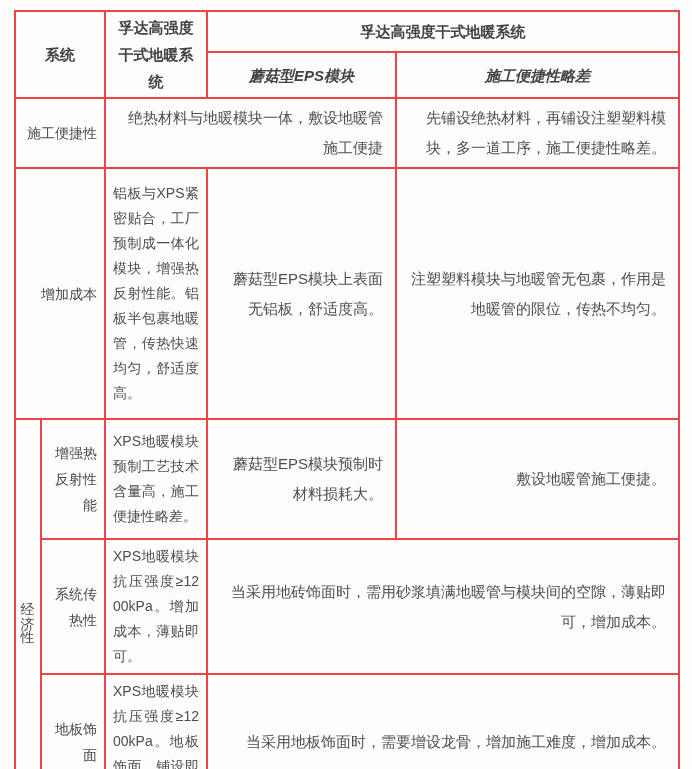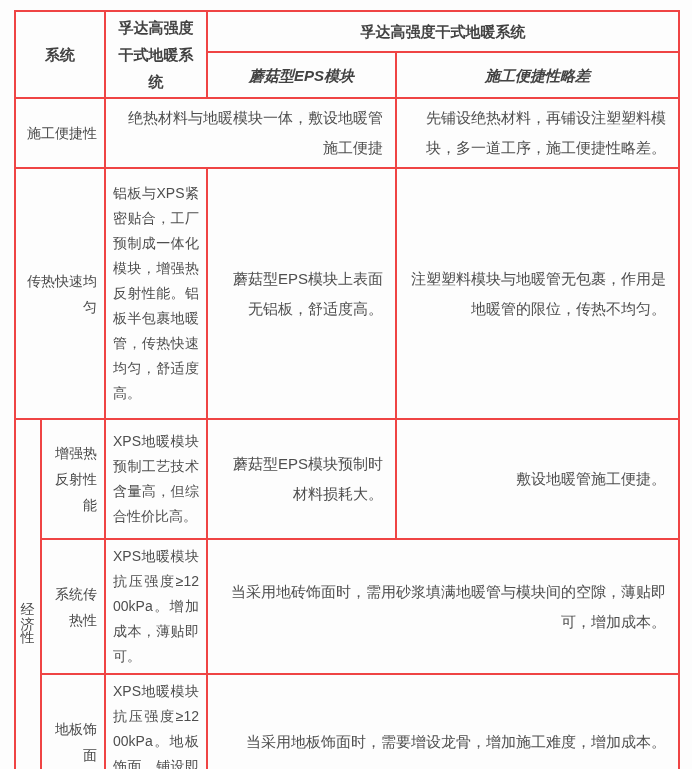--- a/index.html
+++ b/index.html
@@ -110,30 +110,30 @@
         <td class="hc">施工便捷性略差</td>
       </tr>
 
       <tr class="r1">
         <td class="label-cell" colspan="2">施工便捷性</td>
         <td class="wide" colspan="2">绝热材料与地暖模块一体，敷设地暖管施工便捷</td>
         <td class="wide">先铺设绝热材料，再铺设注塑塑料模块，多一道工序，施工便捷性略差。</td>
       </tr>
 
       <tr class="r2">
-        <td class="label-cell" colspan="2">传热快速均匀</td>
+        <td class="label-cell" colspan="2">增加成本</td>
         <td class="narrow">铝板与XPS紧密贴合，工厂预制成一体化模块，增强热反射性能。铝板半包裹地暖管，传热快速均匀，舒适度高。</td>
         <td class="wide">蘑菇型EPS模块上表面无铝板，舒适度高。</td>
         <td class="wide">注塑塑料模块与地暖管无包裹，作用是地暖管的限位，传热不均匀。</td>
       </tr>
 
       <tr class="r3">
         <td class="vert" rowspan="3"><span>经济性</span></td>
         <td class="label-cell">增强热反射性能</td>
-        <td class="narrow">XPS地暖模块预制工艺技术含量高，但综合性价比高。</td>
+        <td class="narrow">XPS地暖模块预制工艺技术含量高，施工便捷性略差。</td>
         <td class="wide">蘑菇型EPS模块预制时材料损耗大。</td>
         <td class="wide">敷设地暖管施工便捷。</td>
       </tr>
 
       <tr class="r4">
         <td class="label-cell">系统传热性</td>
         <td class="narrow">XPS地暖模块抗压强度≥1200kPa。增加成本，薄贴即可。</td>
         <td class="wide" colspan="2">当采用地砖饰面时，需用砂浆填满地暖管与模块间的空隙，薄贴即可，增加成本。</td>
       </tr>
 

